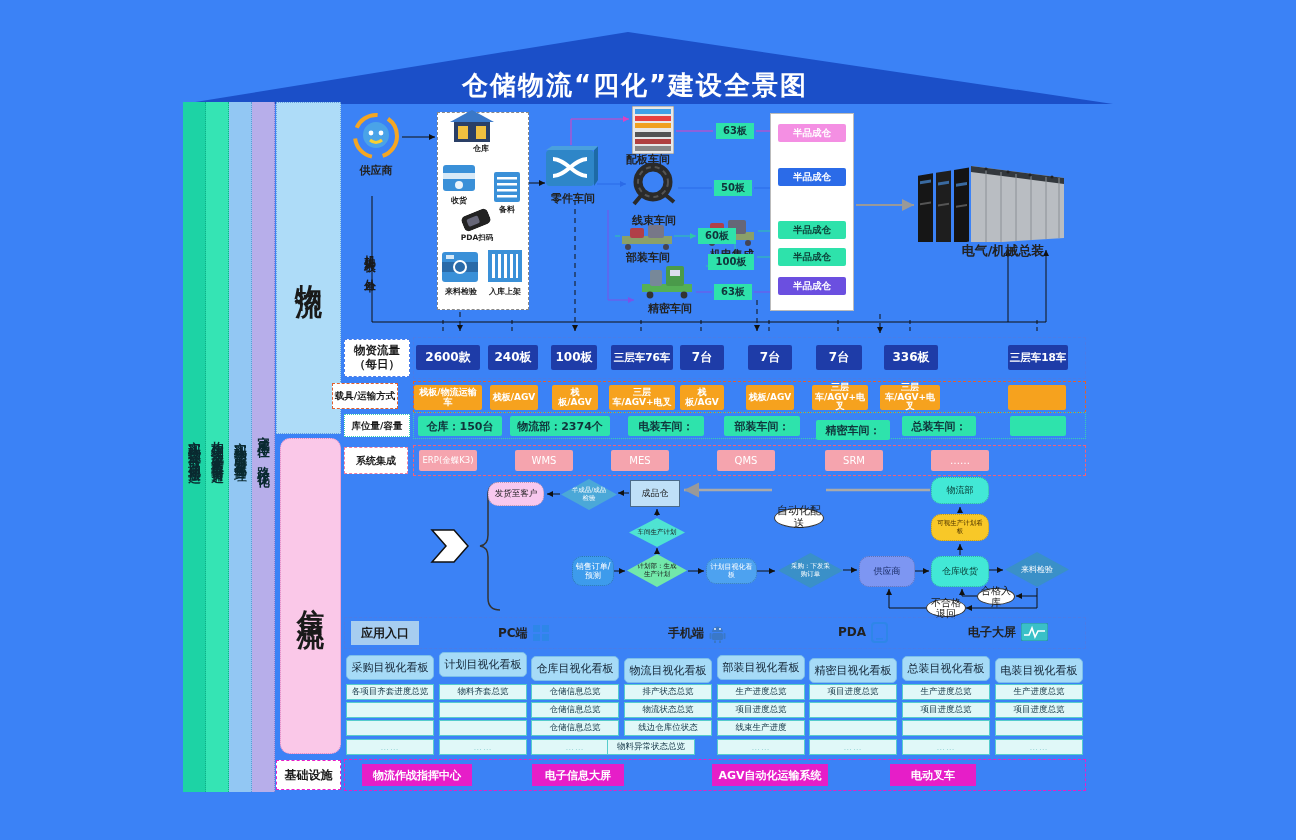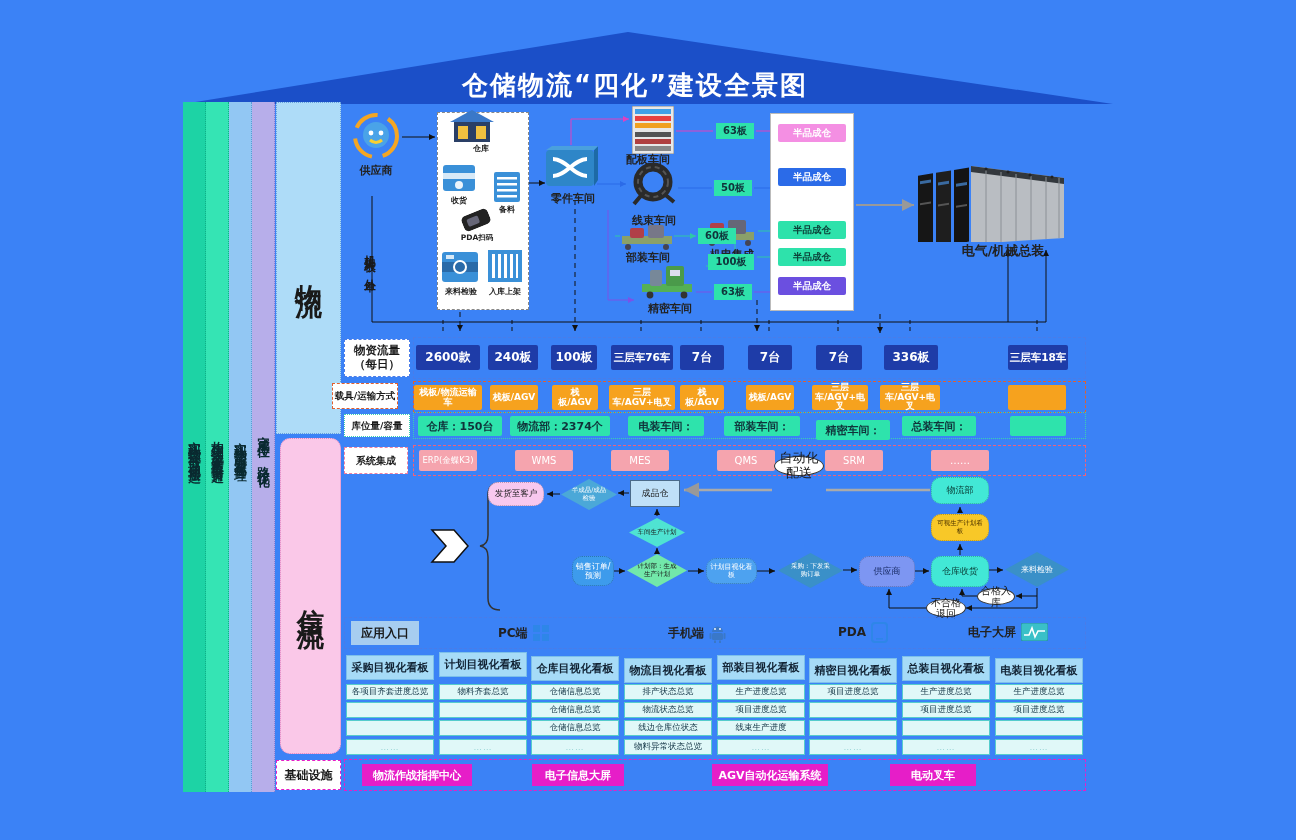--- a/index.html
+++ b/index.html
@@ -18,21 +18,21 @@
   .vbox{color:#fff;font-weight:bold;display:flex;align-items:center;justify-content:center;text-align:center;line-height:1.1}
   .flowv{background:#1e3ca8;font-size:12px;border-radius:2px}
   .carv{background:#f6a21e;font-size:9px;border-radius:2px;padding:1px 2px}
   .capv{background:#2ee3ac;color:#10333a;font-size:11px;font-weight:bold;display:flex;align-items:center;justify-content:center;border-radius:2px}
   .sysv{background:#f5a4ae;color:#fff;font-size:10px;display:flex;align-items:center;justify-content:center;border-radius:2px}
   .store{color:#fff;font-size:9.5px;font-weight:bold;display:flex;align-items:center;justify-content:center;border-radius:2px;height:18px}
   .node{display:flex;align-items:center;justify-content:center;text-align:center;line-height:1.15;font-size:8px}
   .rr{border-radius:10px;border:1px dotted rgba(0,0,0,.25)}
   .dia{clip-path:polygon(50% 0,100% 50%,50% 100%,0 50%)}
   .ell{border-radius:50%;background:#fff;border:1px solid #333;font-size:10px}
-  .khead{background:#a6dbf7;border:1px solid #7cc0ea;border-radius:0;display:flex;align-items:center;justify-content:center;font-size:11px;font-weight:bold;color:#123}
+  .khead{background:#a6dbf7;border:1px solid #7cc0ea;border-radius:5px;display:flex;align-items:center;justify-content:center;font-size:11px;font-weight:normal;color:#123}
   .kcell{background:#e0f8f8;border:1px solid #55cccc;display:flex;align-items:center;justify-content:center;font-size:8.5px;color:#134;overflow:hidden;white-space:nowrap}
   .kcell.more{color:#9ad6d6;letter-spacing:1px}
   .infra{background:#e61ec8;color:#fff;font-size:11px;font-weight:bold;display:flex;align-items:center;justify-content:center}
   .appl{font-size:12px;font-weight:bold;color:#222;display:flex;align-items:center;gap:5px}
   svg{display:block}
 </style>
 </head>
 <body>
 
 <div class="canvas">
@@ -329,21 +329,21 @@
   <div class="c node rr" style="left:572px;top:556px;width:42px;height:30px;background:#3d9bec;color:#fff;font-size:8px;padding:0 2px">销售订单/预测</div>
   <div class="c node rr" style="left:706px;top:558px;width:51px;height:26px;background:#4da2f0;color:#fff;font-size:7px;padding:0 3px">计划目视化看板</div>
   <div class="c node dia" style="left:778px;top:553px;width:65px;height:35px;background:#3a90c8;color:#fff;font-size:6.5px;padding:0 11px">采购：下发采购订单</div>
   <div class="c node rr" style="left:859px;top:556px;width:56px;height:31px;background:#7d96f2;color:#10225a;font-size:9px">供应商</div>
   <div class="c node rr" style="left:931px;top:556px;width:58px;height:31px;background:#42e8d6;color:#083a34;font-size:9px">仓库收货</div>
   <div class="c node dia" style="left:1005px;top:552px;width:64px;height:35px;background:#3a90c8;color:#fff;font-size:8px;padding:0 11px">来料检验</div>
   <div class="c node ell" style="left:977px;top:588px;width:38px;height:17px">合格入库</div>
   <div class="c node ell" style="left:926px;top:599px;width:40px;height:18px">不合格退回</div>
   <div class="c node rr" style="left:931px;top:514px;width:58px;height:27px;background:#f8c828;color:#4a3200;font-size:6.5px;padding:0 4px">可视生产计划看板</div>
   <div class="c node rr" style="left:931px;top:477px;width:58px;height:27px;background:#42e8d6;color:#083a34;font-size:9px">物流部</div>
-  <div class="c node ell" style="left:774px;top:456px;width:50px;height:20px;font-size:13px">自动化配送</div>
+  <div class="c node ell" style="left:774px;top:508px;width:50px;height:20px;font-size:11px">自动化配送</div>
 
   <div class="c" style="left:344px;top:617px;width:742px;height:32px;border:1.5px dashed #4a7ce8"></div>
   <div class="c" style="left:351px;top:621px;width:68px;height:24px;background:#a7cdf0;display:flex;align-items:center;justify-content:center;font-size:12px;font-weight:bold">应用入口</div>
   <div class="c appl" style="left:498px;top:622px;height:22px">
     <span>PC端</span>
     <svg width="16" height="16">
         <rect x="0" y="0" width="7" height="7" fill="#2e86e8"></rect>
         <rect x="9" y="0" width="7" height="7" fill="#2e86e8"></rect>
         <rect x="0" y="9" width="7" height="7" fill="#2e86e8"></rect>
         <rect x="9" y="9" width="7" height="7" fill="#2e86e8"></rect>
@@ -397,21 +397,21 @@
   <div class="c kcell more" style="left:439px;top:739px;width:88px;height:16px">……</div>
 
   <div class="c kcell" style="left:531px;top:684px;width:88px;height:16px">仓储信息总览</div>
   <div class="c kcell" style="left:531px;top:702px;width:88px;height:16px">仓储信息总览</div>
   <div class="c kcell" style="left:531px;top:720px;width:88px;height:16px">仓储信息总览</div>
   <div class="c kcell more" style="left:531px;top:739px;width:88px;height:16px">……</div>
 
   <div class="c kcell" style="left:624px;top:684px;width:88px;height:16px">排产状态总览</div>
   <div class="c kcell" style="left:624px;top:702px;width:88px;height:16px">物流状态总览</div>
   <div class="c kcell" style="left:624px;top:720px;width:88px;height:16px">线边仓库位状态</div>
-  <div class="c kcell" style="left:624px;top:739px;width:88px;height:16px">物料异常状态总览</div>
+  <div class="c kcell" style="left:607px;top:739px;width:88px;height:16px">物料异常状态总览</div>
 
   <div class="c kcell" style="left:717px;top:684px;width:88px;height:16px">生产进度总览</div>
   <div class="c kcell" style="left:717px;top:702px;width:88px;height:16px">项目进度总览</div>
   <div class="c kcell" style="left:717px;top:720px;width:88px;height:16px">线束生产进度</div>
   <div class="c kcell more" style="left:717px;top:739px;width:88px;height:16px">……</div>
 
   <div class="c kcell" style="left:809px;top:684px;width:88px;height:16px">项目进度总览</div>
   <div class="c kcell" style="left:809px;top:702px;width:88px;height:16px"></div>
   <div class="c kcell" style="left:809px;top:720px;width:88px;height:16px"></div>
   <div class="c kcell more" style="left:809px;top:739px;width:88px;height:16px">……</div>

